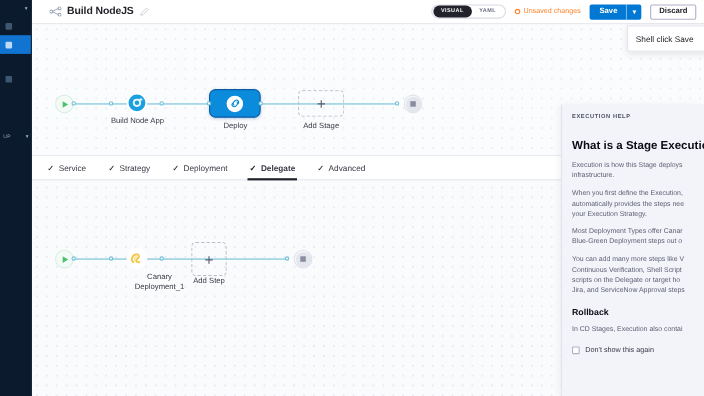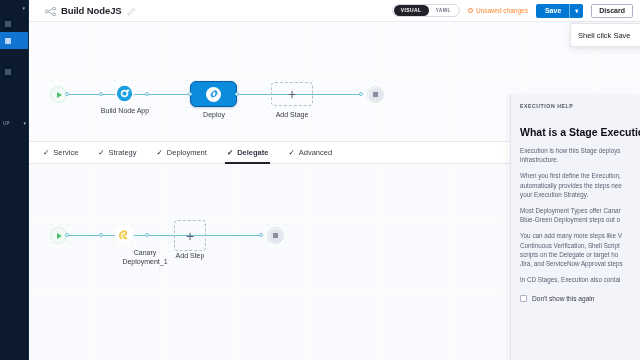--- a/index.html
+++ b/index.html
@@ -409,20 +409,21 @@
       <span>Most Deployment Types offer Canar</span><br>
       <span>Blue-Green Deployment steps out o</span>
     </div>
     <div class="help-p">
       <span>You can add many more steps like V</span><br>
       <span>Continuous Verification, Shell Script</span><br>
       <span>scripts on the Delegate or target ho</span><br>
       <span>Jira, and ServiceNow Approval steps</span>
     </div>
 
+    <div class="help-h2">Rollback</div>
     <div class="help-p">In CD Stages, Execution also contai</div>
 
     <div class="help-check">
       <span class="box"></span>
       <span class="lbl">Don't show this again</span>
     </div>
   </div>
 
 </div>
 

